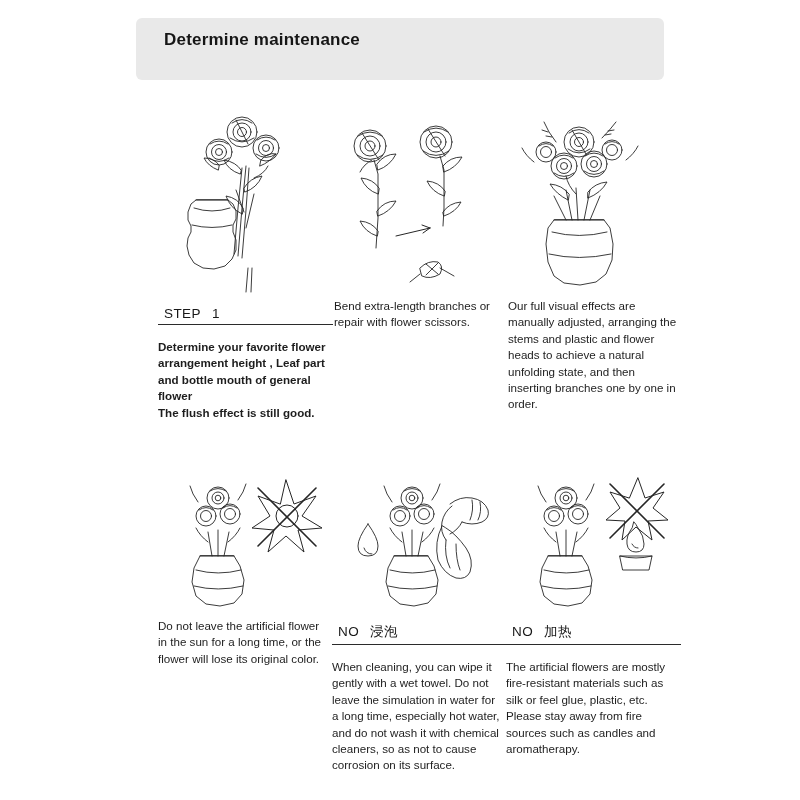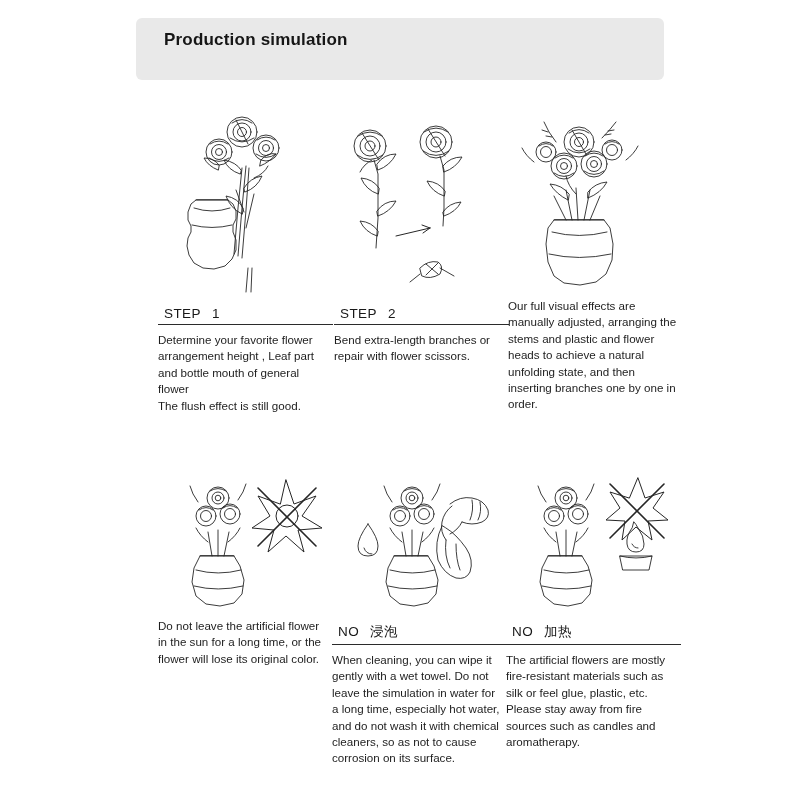--- a/index.html
+++ b/index.html
@@ -51,21 +51,21 @@
   }
   .panel-art svg {
     display: block;
     width: 175px;
     height: 190px;
   }
   .step-label-wrap {
     position: relative;
     height: 26px;
     border-bottom: 1px solid #2b2b2b;
-    margin-bottom: 7px;
+    margin-bottom: 14px;
   }
   .step-label {
     position: absolute;
     left: 6px;
     bottom: 3px;
     font-size: 13.5px;
     letter-spacing: 0.4px;
     color: #181818;
     white-space: nowrap;
   }
@@ -90,21 +90,21 @@
   #panel-4 .panel-art svg, #panel-5 .panel-art svg, #panel-6 .panel-art svg { height: 148px; }
 
   .cjk { font-family: "DejaVu Sans", sans-serif; }
 </style>
 </head>
 <body>
 
 <div id="page">
 
   <div id="header-banner"></div>
-  <div id="header-title">Production simulation</div>
+  <div id="header-title">Determine maintenance</div>
 
   <div class="panel" id="panel-1">
     <div class="panel-art">
       <svg viewBox="0 0 175 190" fill="none" stroke="#262626" stroke-width="0.9" stroke-linecap="round" stroke-linejoin="round">
 
         <path d="M38 92 L33 96 L30 104 L30 112 L33 118 L33 124 L30 130 L29 138 L31 147 L36 155 L45 160 L56 161 L67 158 L74 151 L78 142 L78 132 L75 124 L75 117 L78 111 L78 103 L75 96 L70 92 Z"></path>
         <path d="M38 92 L70 92"></path>
         <path d="M36 100 Q54 106 72 100"></path>
         <path d="M34 117 Q54 122 74 117"></path>
 
@@ -145,21 +145,21 @@
         <path d="M60 62 Q50 58 46 50 Q56 50 61 57 Z"></path>
         <path d="M96 70 Q106 66 110 58"></path>
 
         <path d="M90 160 L88 184"></path>
         <path d="M94 160 L93 184"></path>
       </svg>
     </div>
     <div class="step-label-wrap">
       <div class="step-label"><span>STEP</span><span class="num">1</span></div>
     </div>
-    <div class="panel-body" style="white-space: pre-line;">Determine your favorite flower arrangement height , Leaf part and bottle mouth of general flower
+    <div class="panel-body" style="white-space: pre-line; font-weight: bold;">Determine your favorite flower arrangement height , Leaf part and bottle mouth of general flower
 The flush effect is still good.</div>
   </div>
 
   <div class="panel" id="panel-2">
     <div class="panel-art">
       <svg viewBox="0 0 175 190" fill="none" stroke="#262626" stroke-width="0.9" stroke-linecap="round" stroke-linejoin="round">
 
         <g>
           <circle cx="36" cy="38" r="16"></circle>
           <circle cx="36" cy="38" r="10"></circle>
@@ -193,23 +193,20 @@
 
         <g>
           <path d="M86 160 Q94 152 104 154 Q110 158 106 166 Q96 172 88 168 Z"></path>
           <path d="M92 156 L104 166"></path>
           <path d="M104 155 L92 167"></path>
           <path d="M106 160 L120 168"></path>
           <path d="M86 166 L76 174"></path>
         </g>
       </svg>
     </div>
-    <div class="step-label-wrap">
-      <div class="step-label"><span>STEP</span><span class="num">2</span></div>
-    </div>
     <div class="panel-body">Bend extra-length branches or repair with flower scissors.</div>
   </div>
 
   <div class="panel" id="panel-3">
     <div class="panel-art">
       <svg viewBox="0 0 175 190" fill="none" stroke="#262626" stroke-width="0.9" stroke-linecap="round" stroke-linejoin="round">
 
         <path d="M46 112 L40 120 L38 136 L40 154 L46 168 L56 175 L72 177 L88 174 L98 166 L104 152 L105 136 L102 120 L96 112 Z"></path>
         <path d="M46 112 L96 112"></path>
         <path d="M44 124 Q71 131 99 124"></path>

